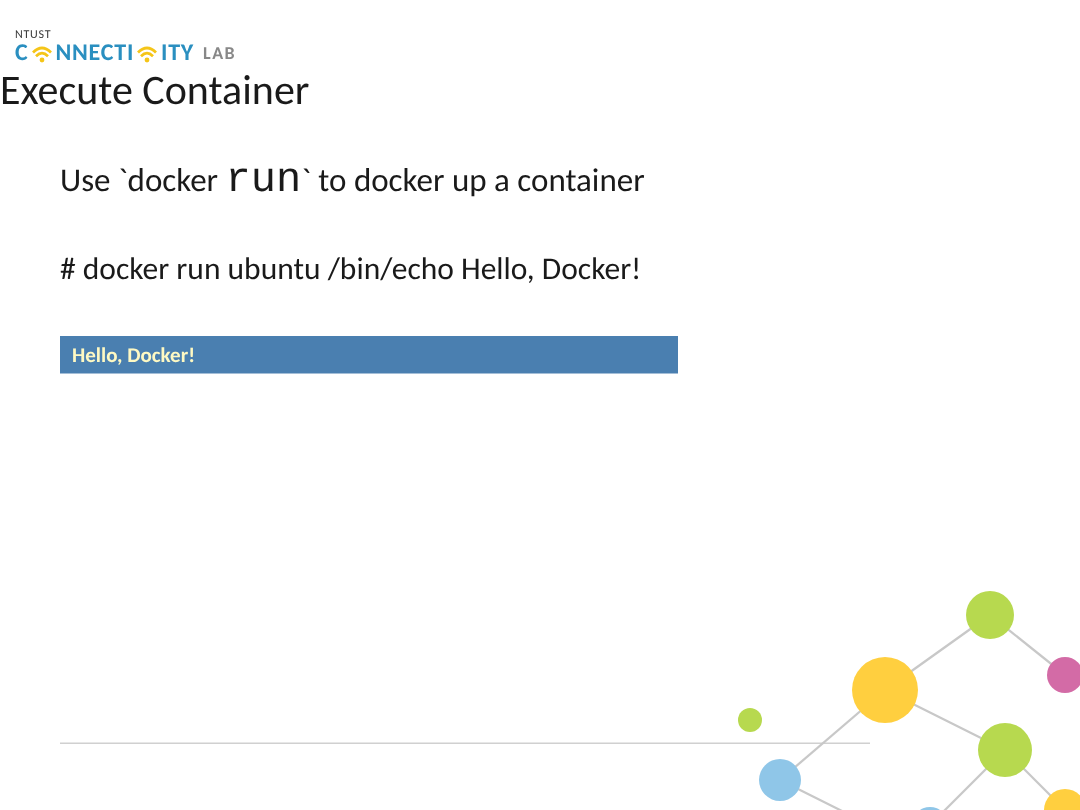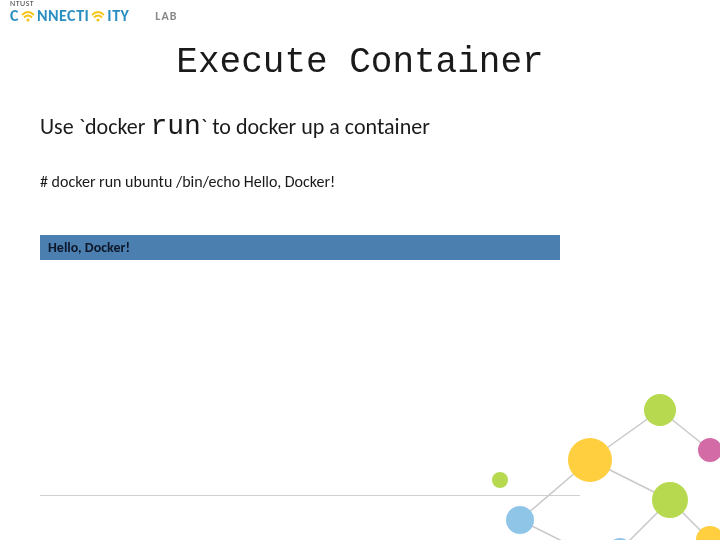--- a/index.html
+++ b/index.html
@@ -6,25 +6,25 @@
   body {
     width: 720px;
     height: 540px;
     background: #ffffff;
     font-family: Calibri, Arial, sans-serif;
     position: relative;
     overflow: hidden;
   }
   .header {
     position: absolute;
-    top: 0;
+    top: 20px;
     left: 10px;
     display: flex;
     align-items: center;
-    gap: 20px;
+    gap: 0;
     justify-content: flex-end;
   }
   .ntust-label {
     font-size: 8px;
     color: #3a3a3a;
     letter-spacing: 0.5px;
     position: absolute;
     top: -2px;
     left: 0;
   }
@@ -47,56 +47,55 @@
   .wifi-icon svg { display: block; }
   .lab-text {
     color: #888;
     font-size: 12px;
     font-weight: bold;
     margin-left: 6px;
     margin-top: 6px;
     letter-spacing: 1px;
   }
   .title {
-    text-align: center;
-    font-size: 36px;
+    text-align: left;
+    font-size: 28px;
     color: #1a1a1a;
     margin-top: 42px;
     font-weight: normal;
-    font-family: Liberation Mono, monospace;
   }
   .body-content {
     padding: 28px 40px 0 40px;
   }
   .use-line {
     font-size: 22px;
     color: #1a1a1a;
     margin-bottom: 30px;
   }
   .code-run {
     font-family: "Courier New", monospace;
     font-size: 28px;
   }
   .command-line {
-    font-size: 16px;
+    font-size: 21px;
     color: #1a1a1a;
-    margin-bottom: 44px;
+    margin-bottom: 32px;
   }
   .then-line {
     font-size: 24px;
     color: #1a1a1a;
     margin-bottom: 4px;
   }
   .output-box {
     background: #4a7fb0;
-    color: #0f172a;
+    color: #fef9c3;
     font-size: 14px;
     font-weight: bold;
     padding: 4px 8px;
-    width: 520px;
+    width: 412px;
   }
   .footer-line {
     position: absolute;
     bottom: 44px;
     left: 40px;
     width: 540px;
     height: 1px;
     background: #d0d0d0;
   }
   .decoration {

